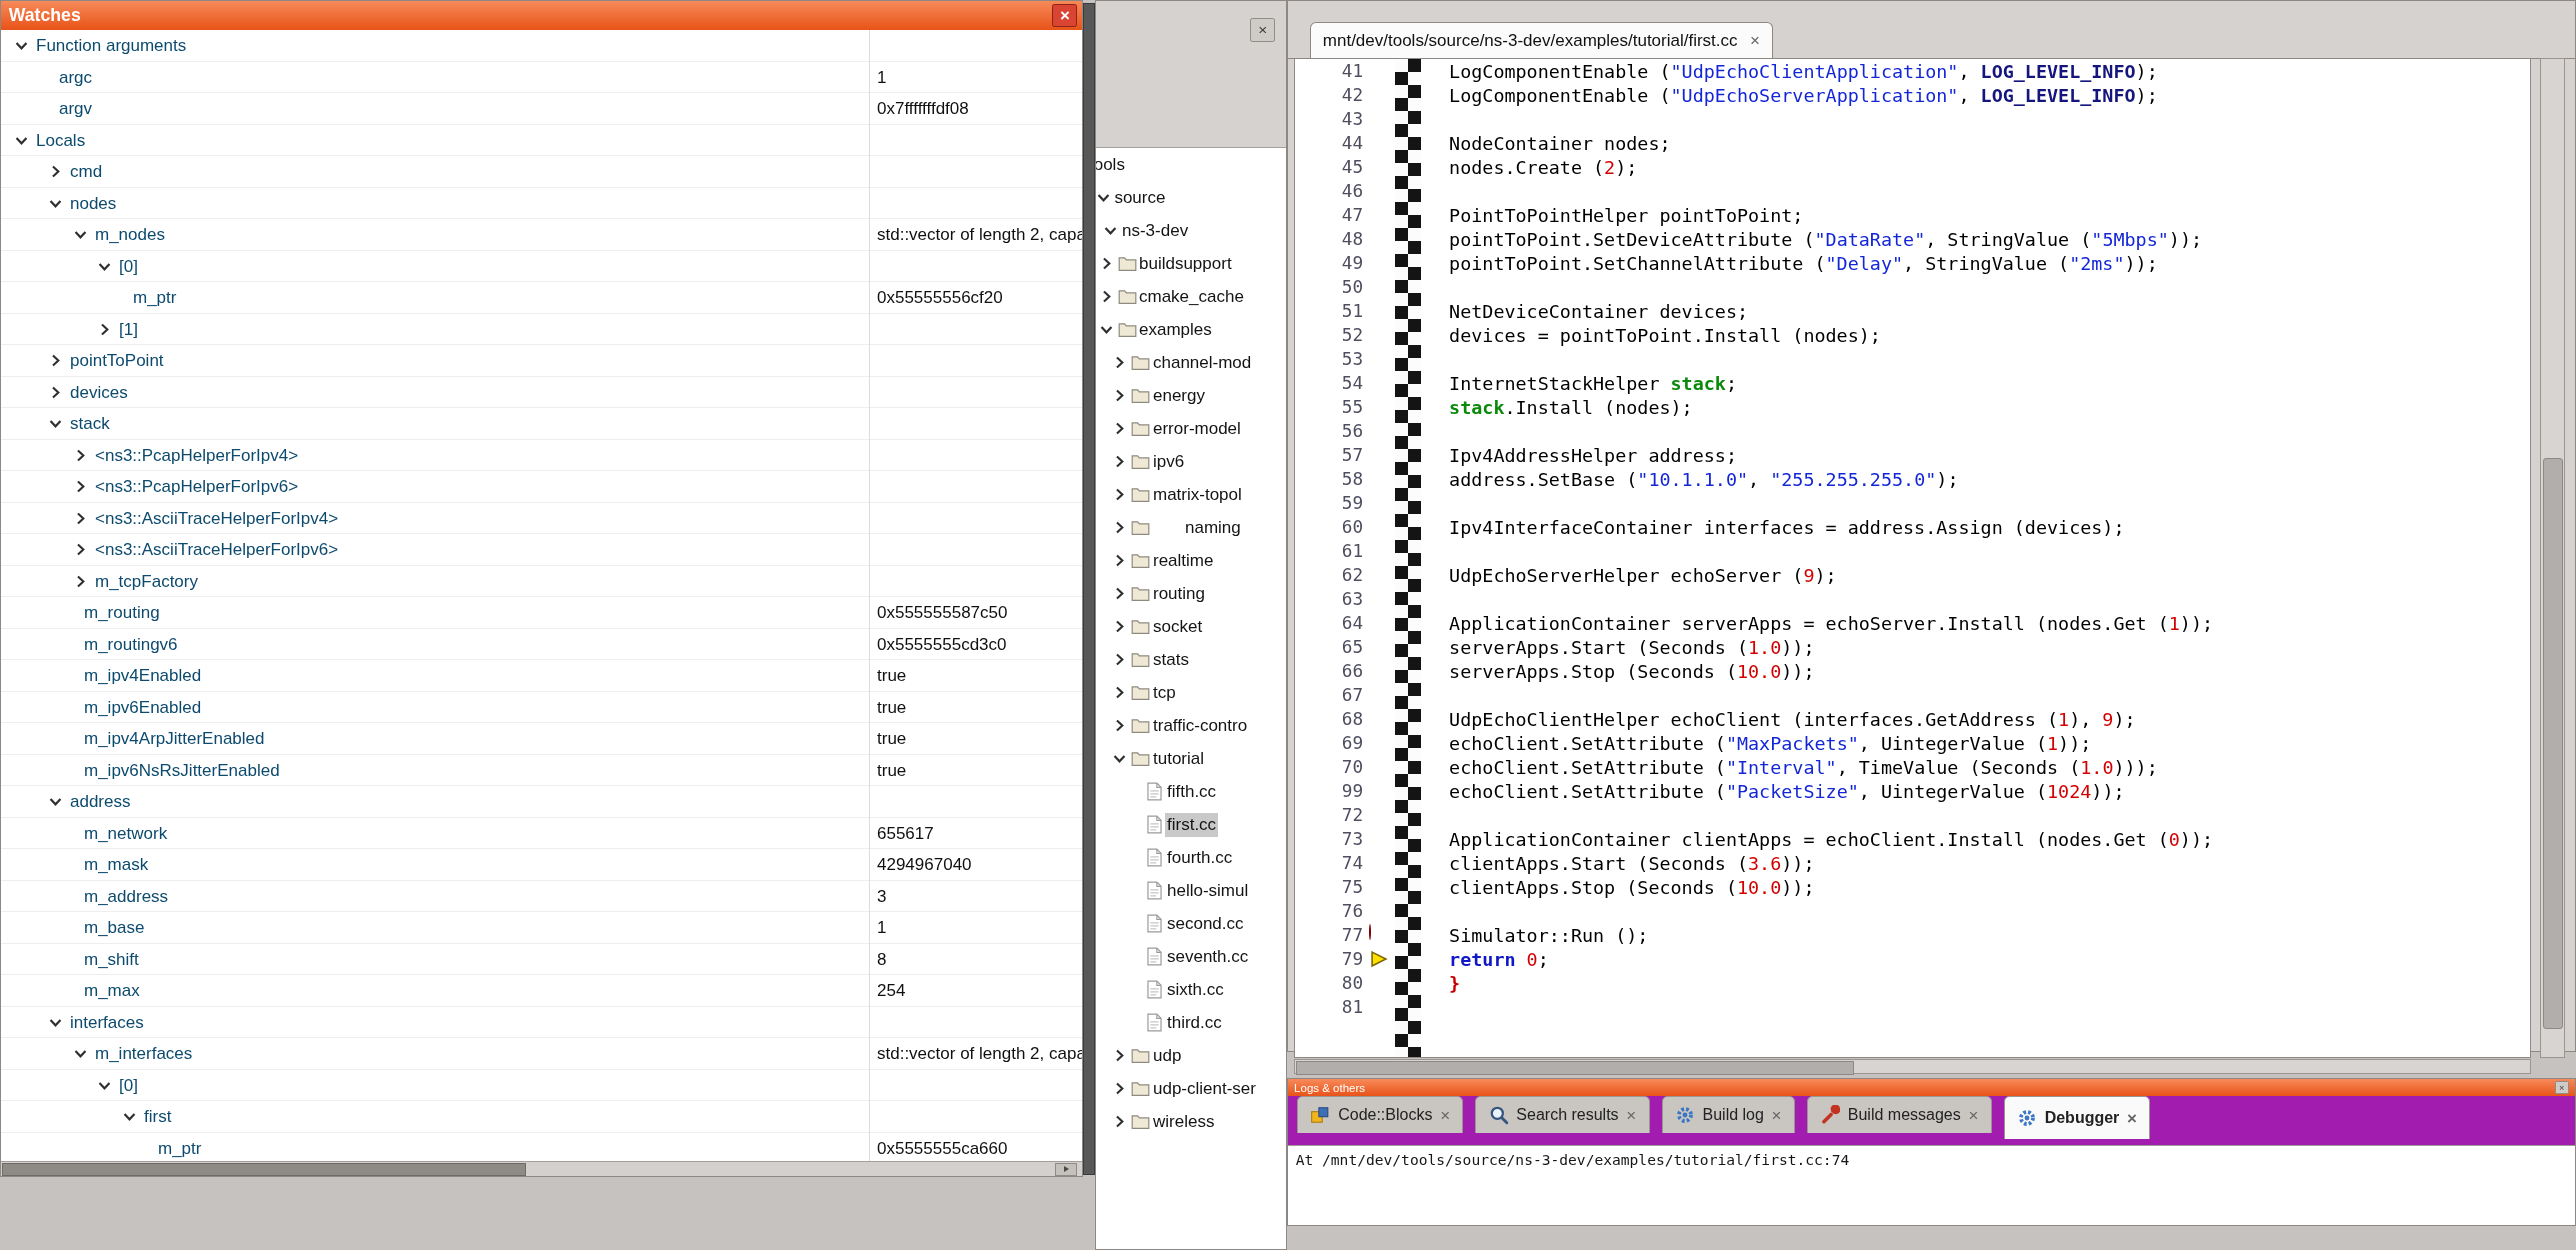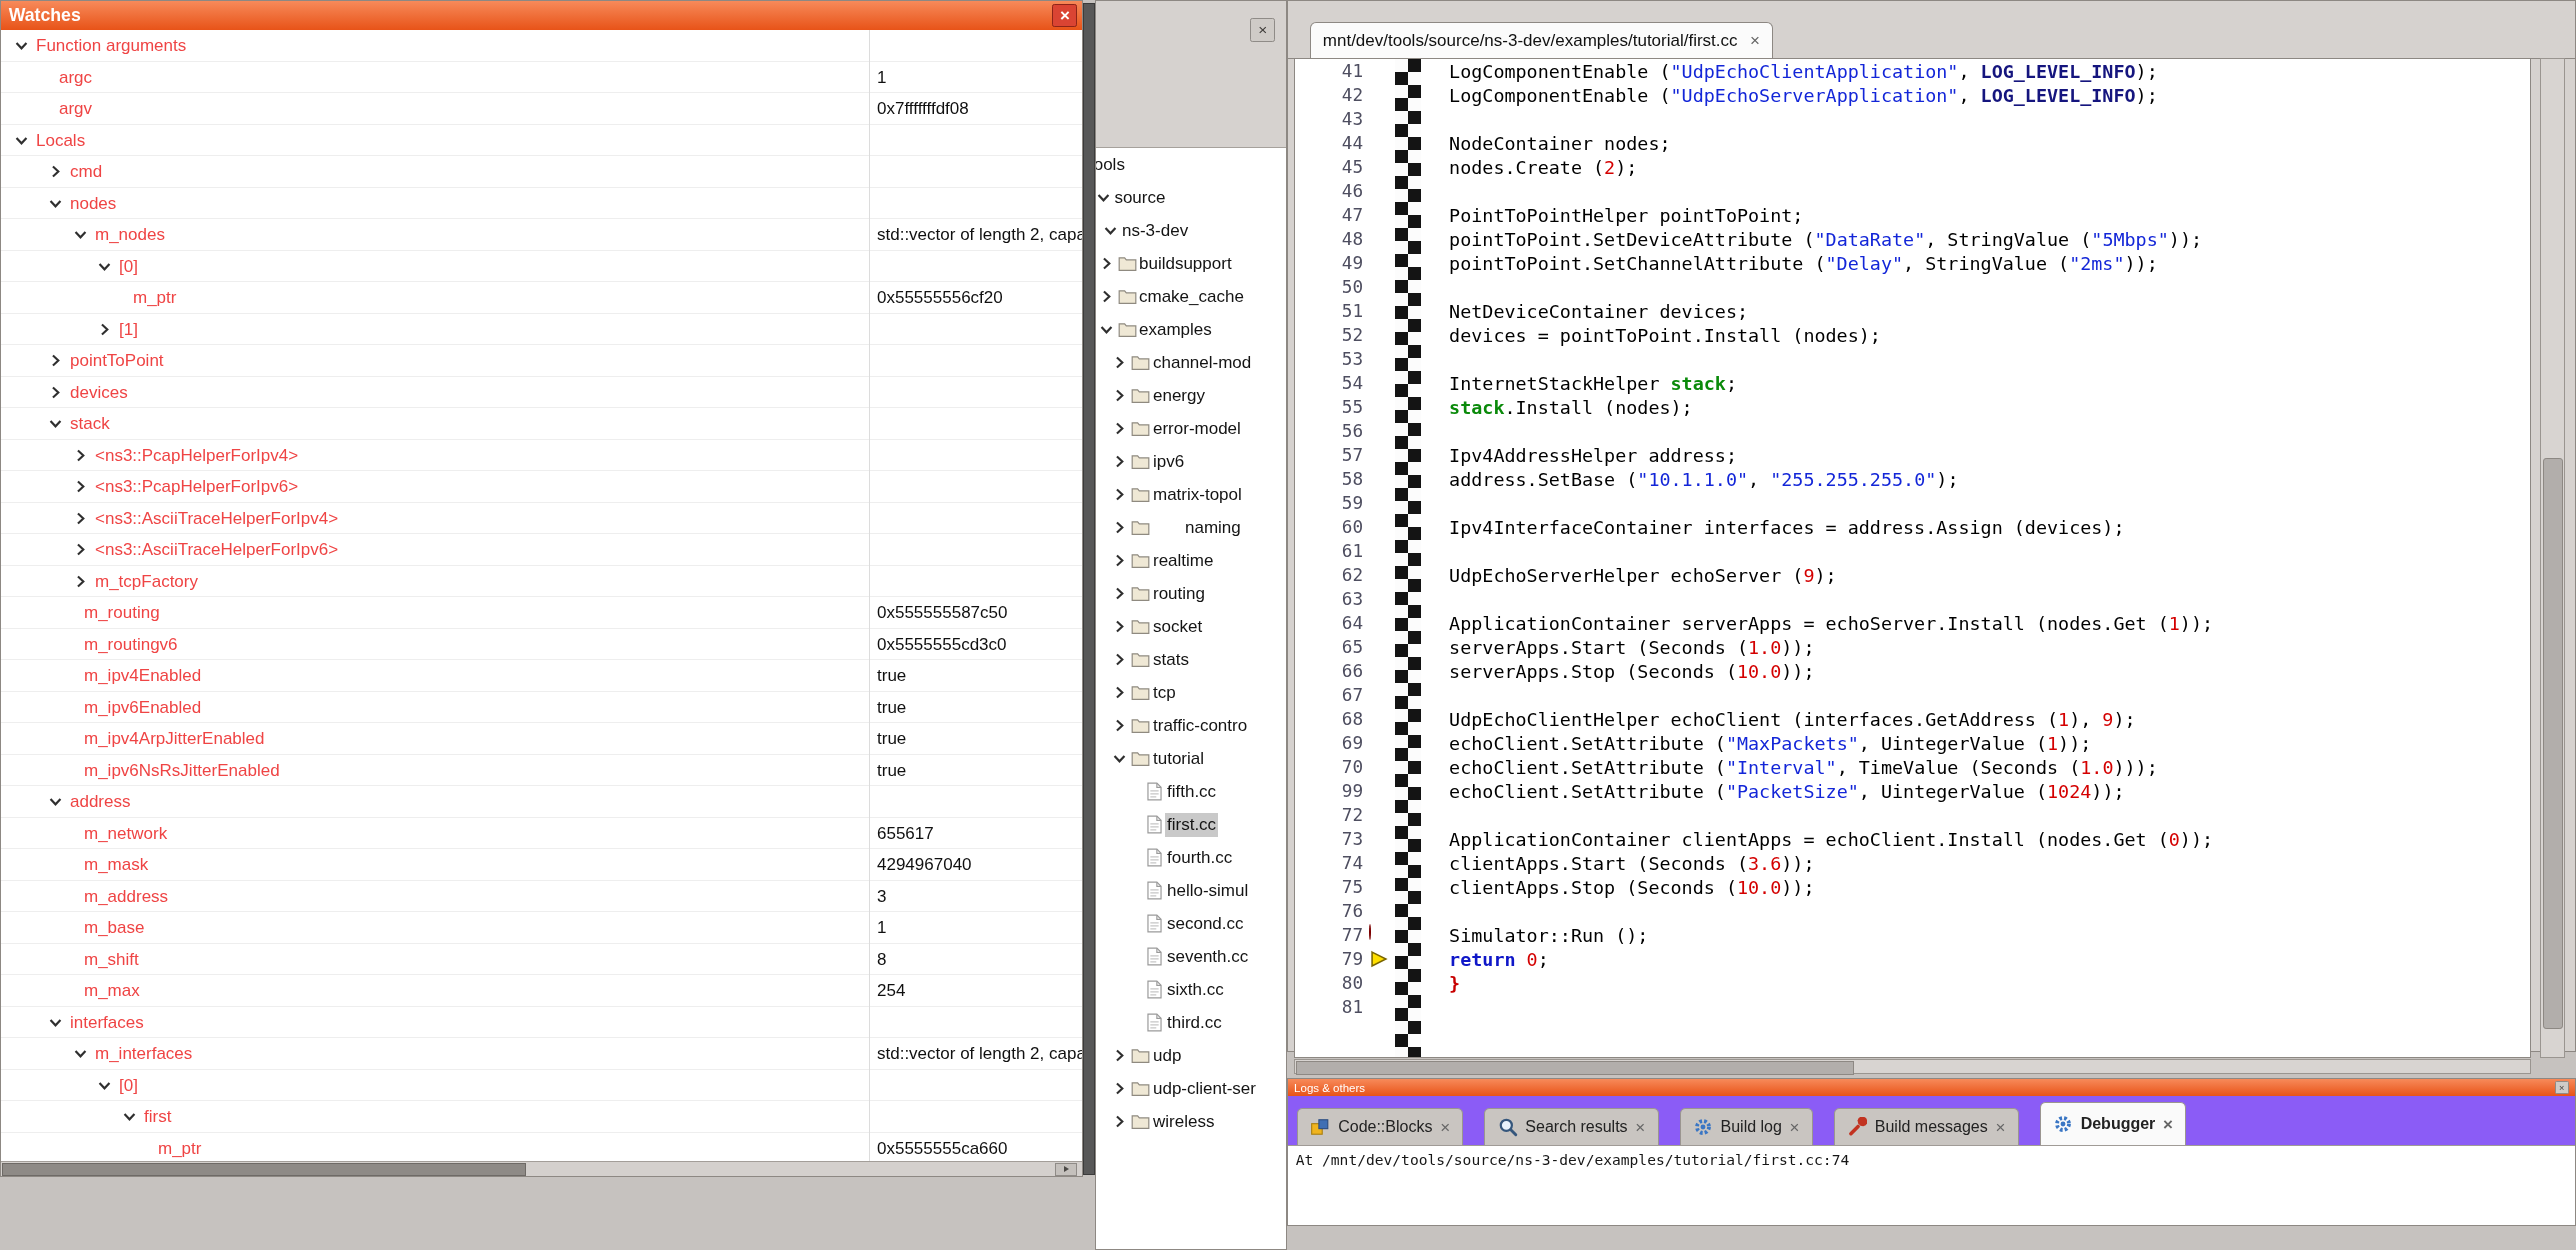--- a/index.html
+++ b/index.html
@@ -13,21 +13,21 @@
 
   
   #watches{left:0;top:0;width:1083px;height:1177px;}
   .titlebar{height:29px;background:linear-gradient(#f78a5a,#e85318);display:flex;align-items:center;justify-content:space-between;padding:0 4.6px 0 7.7px;color:#fff;font-weight:bold;font-size:17.7px;}
   .closebtn{width:23px;height:21.5px;background:#da4433;border:0.8px solid #8e2418;border-radius:2.3px;color:#fff;display:flex;align-items:center;justify-content:center;font-size:17px;line-height:1;cursor:default;}
   #watch-table{position:absolute;left:0;top:29px;right:0;bottom:14px;background:#fff;overflow:hidden;}
   #wcol-line{position:absolute;left:868px;top:29px;bottom:14px;width:0.8px;background:#dcdcdc;}
   .wrow{position:relative;height:31.5px;border-bottom:0.8px solid #eeeeee;box-sizing:border-box;}
   .wrow .chev{position:absolute;top:7px;width:17px;height:17px;}
   .chev svg{width:100%;height:100%;}
-  .wname{position:absolute;top:6.1px;font-size:17px;color:#ef4444;white-space:nowrap;}
+  .wname{position:absolute;top:6.1px;font-size:17px;color:#0c4a6e;white-space:nowrap;}
   .wval{position:absolute;left:876px;top:6.1px;font-size:17px;color:#101010;white-space:nowrap;}
   #watch-hscroll{position:absolute;left:0;bottom:0;right:0;height:14px;background:#d4d0cd;border-top:0.8px solid #a39e99;}
   #watch-hthumb{position:absolute;left:0.8px;top:0.8px;height:10.8px;width:522px;background:#8e8a86;border:0.8px solid #6e6a66;}
   #watch-harrow{position:absolute;left:1054px;top:0.8px;width:20px;height:10.8px;background:#c4c0bc;border:0.8px solid #8f8b87;display:flex;align-items:center;justify-content:center;}
   #watch-harrow i{display:block;width:0;height:0;border-top:3.8px solid transparent;border-bottom:3.8px solid transparent;border-left:5.4px solid #4c4946;}
 
   
   #splitter{position:absolute;left:1083px;top:3.1px;width:12.3px;height:1172px;background:#585858;border:0.8px solid #3b3b3b;box-sizing:border-box;}
 
   
@@ -64,21 +64,21 @@
   .tok-b{color:#c80000;font-weight:bold}
   #edvscroll{position:absolute;left:1252px;top:57px;width:24.6px;height:1000px;background:#d8d4d1;border:0.8px solid #9a9590;box-sizing:border-box;}
   #edvthumb{position:absolute;left:1.5px;width:18.4px;top:40%;height:57%;background:#b2aeab;border:0.8px solid #8d8883;border-radius:3.1px;}
   #edhscroll{position:absolute;left:6.1px;top:1058px;width:1237px;height:15.4px;background:#d8d4d1;border:0.8px solid #9a9590;box-sizing:border-box;}
   #edhthumb{position:absolute;left:0.8px;top:0.8px;height:12.3px;width:45%;background:#b2aeab;border:0.8px solid #8d8883;}
 
   
   #logswin{left:1287px;top:1078px;width:1289px;height:148px;background:#fff;}
   #logshdr{height:17px;background:linear-gradient(#f78a5a,#e85318);color:#fff;font-size:11.5px;display:flex;align-items:center;justify-content:space-between;padding:0 6.1px;}
   #logshdr .hclose{width:12.3px;height:11.5px;background:#cfcbc7;border:0.8px solid #8f8b87;color:#3e3b38;font-size:9.2px;display:flex;align-items:center;justify-content:center;border-radius:1.5px;}
-  #logstabs{height:49px;background:#8b5cf6;display:flex;align-items:flex-end;gap:21px;padding:0 9.2px;border-bottom:0.8px solid #a09b96;}
+  #logstabs{height:49px;background:#a21caf;display:flex;gap:12px;padding:0 9.2px;border-bottom:0.8px solid #a09b96;}
   .ltab{display:flex;align-items:center;gap:7.7px;height:37px;padding:0 12.3px;background:#c9c5c1;border:0.8px solid #9a9590;border-bottom:none;border-radius:5.4px 5.4px 0 0;font-size:16px;color:#222;box-sizing:border-box;}
   .ltab.active{background:#fafafa;font-weight:bold;height:43px;}
   .licon{width:20px;height:20px;display:inline-block;}
   .licon svg{width:100%;height:100%;}
   #logsstatus{padding:5.4px 7.7px;font-family:"DejaVu Sans Mono",monospace;font-size:14.6px;color:#161616;background:#fff;}
 </style>
 </head>
 <body>
 
 <div id="watches" class="win">

